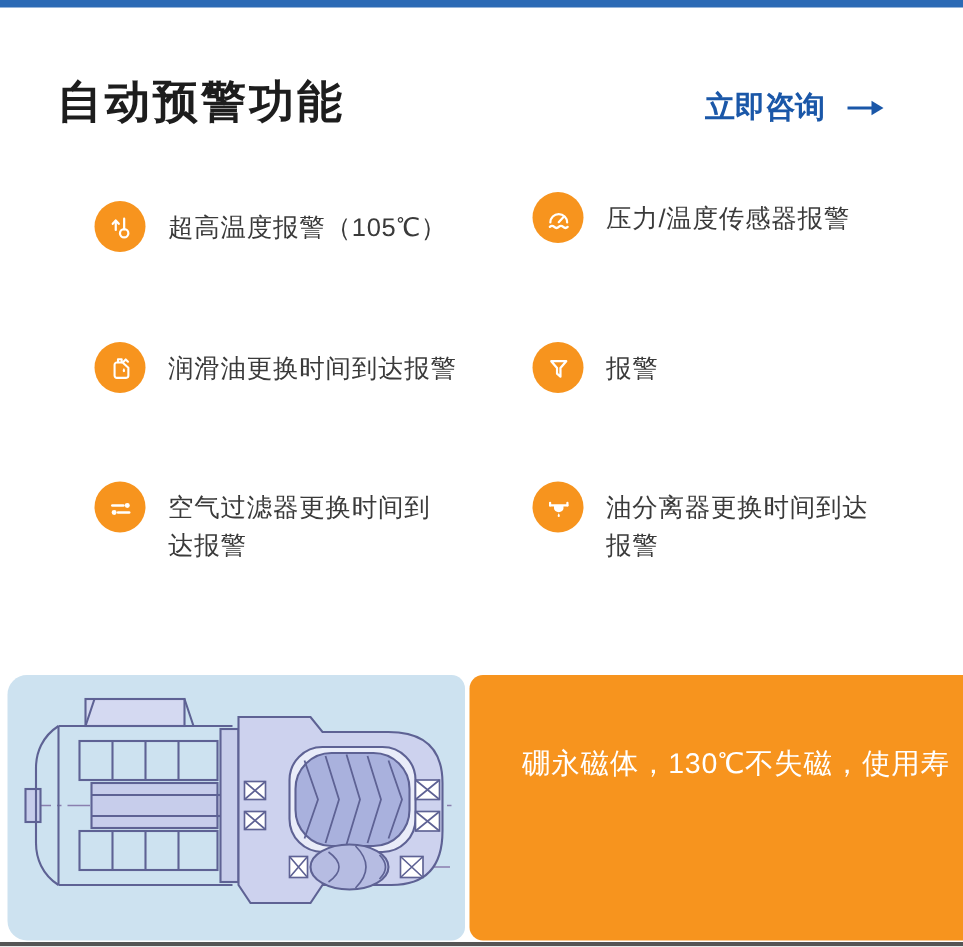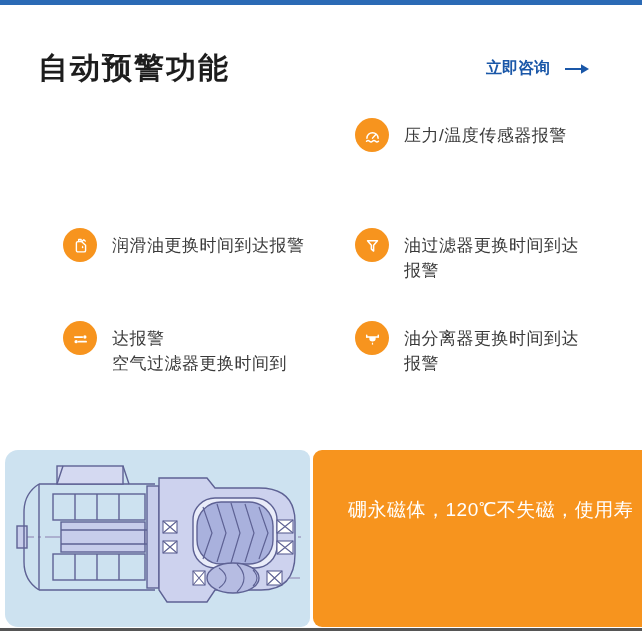--- a/index.html
+++ b/index.html
@@ -13,21 +13,21 @@
   .top-bar { position:absolute; left:0; top:0; width:642px; height:5px; background:#2b6ab5; }
   .bottom-bar { position:absolute; left:0; bottom:0; width:642px; height:3px; background:#555555; }
 
   .page-title {
     position:absolute; left:38px; top:48px;
     font-size:30px; font-weight:900; letter-spacing:2px; color:#1d1d1d;
   }
   .cta {
     position:absolute; right:52px; top:58px;
     display:flex; align-items:center; gap:14px;
-    color:#1a57a8; font-size:16px; font-weight:600; text-decoration:none; cursor:pointer;
+    color:#1a57a8; font-size:20px; font-weight:600; text-decoration:none; cursor:pointer;
   }
   .cta svg { display:block; }
 
   .feature {
     position:absolute; display:flex; align-items:flex-start;
   }
   .icon-circle {
     width:34px; height:34px; border-radius:50%; background:#f7941e;
     display:flex; align-items:center; justify-content:center; flex:0 0 34px;
   }
@@ -66,22 +66,36 @@
   <h1 class="page-title">自动预警功能</h1>
 
   <a class="cta">
     <span>立即咨询</span>
     <svg width="26" height="12" viewBox="0 0 26 12">
       <line x1="1" y1="6" x2="21" y2="6" stroke="#1a57a8" stroke-width="2"></line>
       <path d="M17 1.2 L25 6 L17 10.8 Z" fill="#1a57a8"></path>
     </svg>
   </a>
 
-
-  <div class="feature" style="left:355px; top:118px;">
+  <div class="feature" style="left:63px; top:134px;">
+    <div class="icon-circle">
+      <svg width="21" height="21" viewBox="0 0 24 24" fill="none" stroke="#fff" stroke-width="1.7" stroke-linecap="round" stroke-linejoin="round">
+        <path d="M14.6 5.5 v8.2"></path>
+        <circle cx="14.6" cy="16.6" r="3.2"></circle>
+        <path d="M8.2 14 V7.2"></path>
+        <path d="M5.9 9.4 L8.2 6.9 L10.5 9.4"></path>
+      </svg>
+    </div>
+    <div class="feature-text">
+      <div>超高温度报警（105℃）</div>
+      <div></div>
+    </div>
+  </div>
+
+  <div class="feature" style="left:355px; top:128px;">
     <div class="icon-circle">
       <svg width="21" height="21" viewBox="0 0 24 24" fill="none" stroke="#fff" stroke-width="1.7" stroke-linecap="round" stroke-linejoin="round">
         <path d="M5.6 15.2 a6.4 6.4 0 0 1 12.8 0"></path>
         <path d="M12 15 L15.8 10.8"></path>
         <path d="M5.2 18.6 q1.7 -1.7 3.4 0 t3.4 0 t3.4 0 t3.4 0"></path>
       </svg>
     </div>
     <div class="feature-text">
       <div>压力/温度传感器报警</div>
       <div></div>
@@ -103,37 +117,36 @@
     </div>
   </div>
 
   <div class="feature" style="left:355px; top:228px;">
     <div class="icon-circle">
       <svg width="21" height="21" viewBox="0 0 24 24" fill="none" stroke="#fff" stroke-width="1.7" stroke-linecap="round" stroke-linejoin="round">
         <path d="M6.3 6.6 h11.4 l-4.4 5.2 v6.6 l-2.6 -2.3 v-4.3 z"></path>
       </svg>
     </div>
     <div class="feature-text">
-      <div>油过滤器更换时间到达</div>
       <div>报警</div>
     </div>
   </div>
 
   <div class="feature" style="left:63px; top:321px;">
     <div class="icon-circle">
       <svg width="21" height="21" viewBox="0 0 24 24" fill="none" stroke="#fff" stroke-width="2" stroke-linecap="round">
         <path d="M5.6 10.3 h8.4"></path>
         <circle cx="17.0" cy="10.3" r="1.9" fill="#fff" stroke="none"></circle>
         <path d="M10.0 15.6 h8.4"></path>
         <circle cx="7.0" cy="15.6" r="1.9" fill="#fff" stroke="none"></circle>
       </svg>
     </div>
     <div class="feature-text">
+      <div>空气过滤器更换时间到</div>
       <div>达报警</div>
-      <div>空气过滤器更换时间到</div>
     </div>
   </div>
 
   <div class="feature" style="left:355px; top:321px;justify-content:flex-end;">
     <div class="icon-circle">
       <svg width="21" height="21" viewBox="0 0 24 24" fill="none" stroke="#fff" stroke-width="1.7" stroke-linecap="round" stroke-linejoin="round">
         <path d="M5.4 10.2 h13.2"></path>
         <path d="M5.4 10.2 v-2.0 M18.6 10.2 v-2.0"></path>
         <path d="M8.4 10.2 h7.2 v2.2 a3.6 3.0 0 0 1 -7.2 0 z" fill="#fff" stroke="none"></path>
         <path d="M12 16.2 c-1.1 1.5 -1.1 2.9 0 2.9 c1.1 0 1.1 -1.4 0 -2.9 z" fill="#fff" stroke="none"></path>
@@ -198,19 +211,19 @@
           <g fill="#ffffff" stroke-width="1.1">
             <rect x="262" y="121" width="15" height="14"></rect>
               <path d="M262 121 L277 135 M277 121 L262 135"></path>
             <rect x="188" y="121" width="12" height="14"></rect>
               <path d="M188 121 L200 135 M200 121 L188 135"></path>
           </g>
         </g>
       </svg>
     </div>
     <div class="banner-text-box">
-      <div>硼永磁体，120℃不失磁，使用寿</div>
+      <div>硼永磁体，130℃不失磁，使用寿</div>
     </div>
   </div>
 
   <div class="bottom-bar"></div>
 
 </div>
 
 </body></html>

